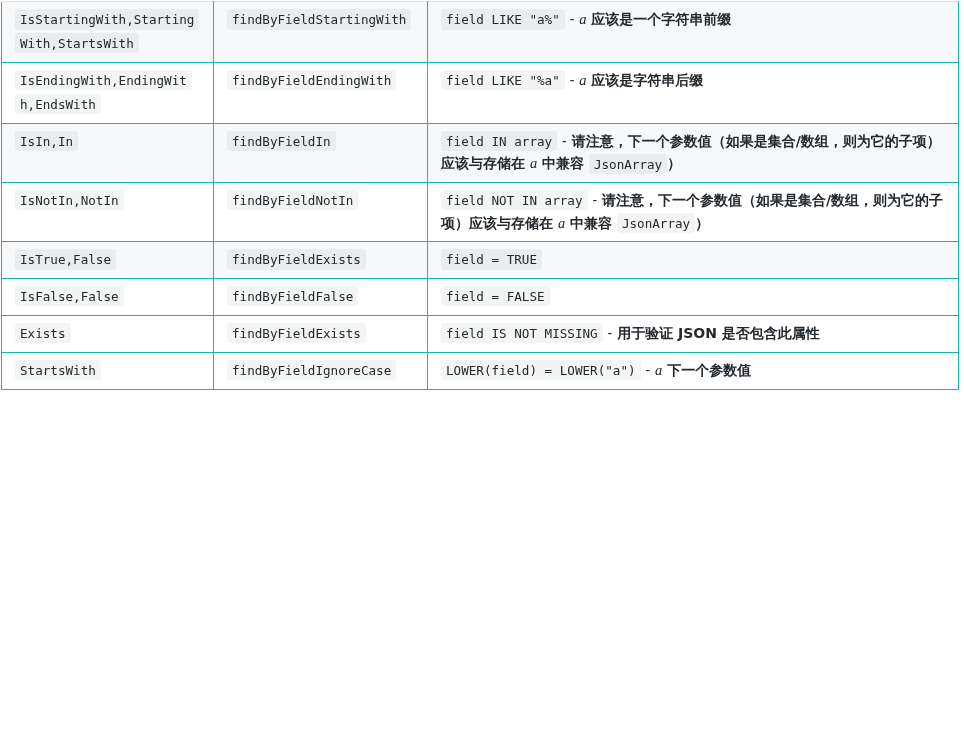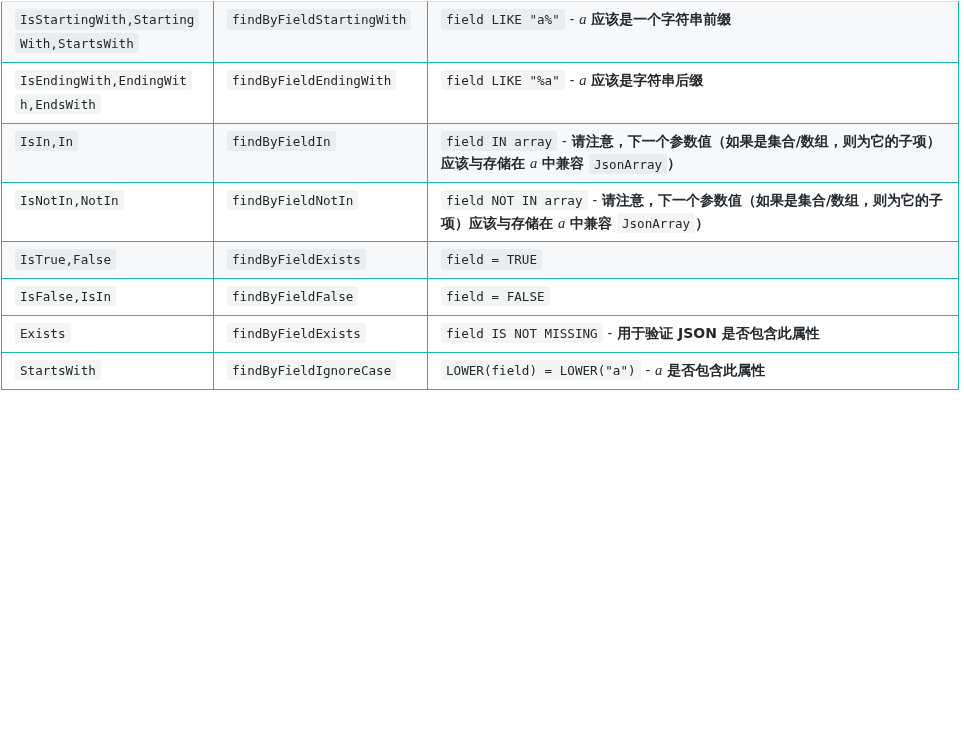--- a/index.html
+++ b/index.html
@@ -119,29 +119,29 @@
           <td class="col-keyword"><code>IsNotIn,NotIn</code></td>
           <td class="col-method"><code>findByFieldNotIn</code></td>
           <td class="col-desc"><code>field NOT IN array</code> <span class="sep">-</span> <span class="cn">请注意，下一个参数值（如果是集合/数组，则为它的子项）应该与存储在 </span><em>a</em><span class="cn"> 中兼容 </span><code>JsonArray</code><span class="cn">）</span></td>
         </tr>
         <tr class="tinted">
           <td class="col-keyword"><code>IsTrue,False</code></td>
           <td class="col-method"><code>findByFieldExists</code></td>
           <td class="col-desc"><code>field = TRUE</code></td>
         </tr>
         <tr class="plain">
-          <td class="col-keyword"><code>IsFalse,IsIn</code></td>
+          <td class="col-keyword"><code>IsFalse,False</code></td>
           <td class="col-method"><code>findByFieldFalse</code></td>
           <td class="col-desc"><code>field = FALSE</code></td>
         </tr>
         <tr class="plain">
           <td class="col-keyword"><code>Exists</code></td>
           <td class="col-method"><code>findByFieldExists</code></td>
           <td class="col-desc"><code>field IS NOT MISSING</code> <span class="sep">-</span> <span class="cn">用于验证 JSON 是否包含此属性</span></td>
         </tr>
         <tr class="plain">
           <td class="col-keyword"><code>StartsWith</code></td>
           <td class="col-method"><code>findByFieldIgnoreCase</code></td>
-          <td class="col-desc"><code>LOWER(field) = LOWER("a")</code> <span class="sep">-</span> <em>a</em><span class="cn"> 是否包含此属性</span></td>
+          <td class="col-desc"><code>LOWER(field) = LOWER("a")</code> <span class="sep">-</span> <em>a</em><span class="cn"> 下一个参数值</span></td>
         </tr>
       </tbody>
   </table>
 </div>
 
 </body></html>

